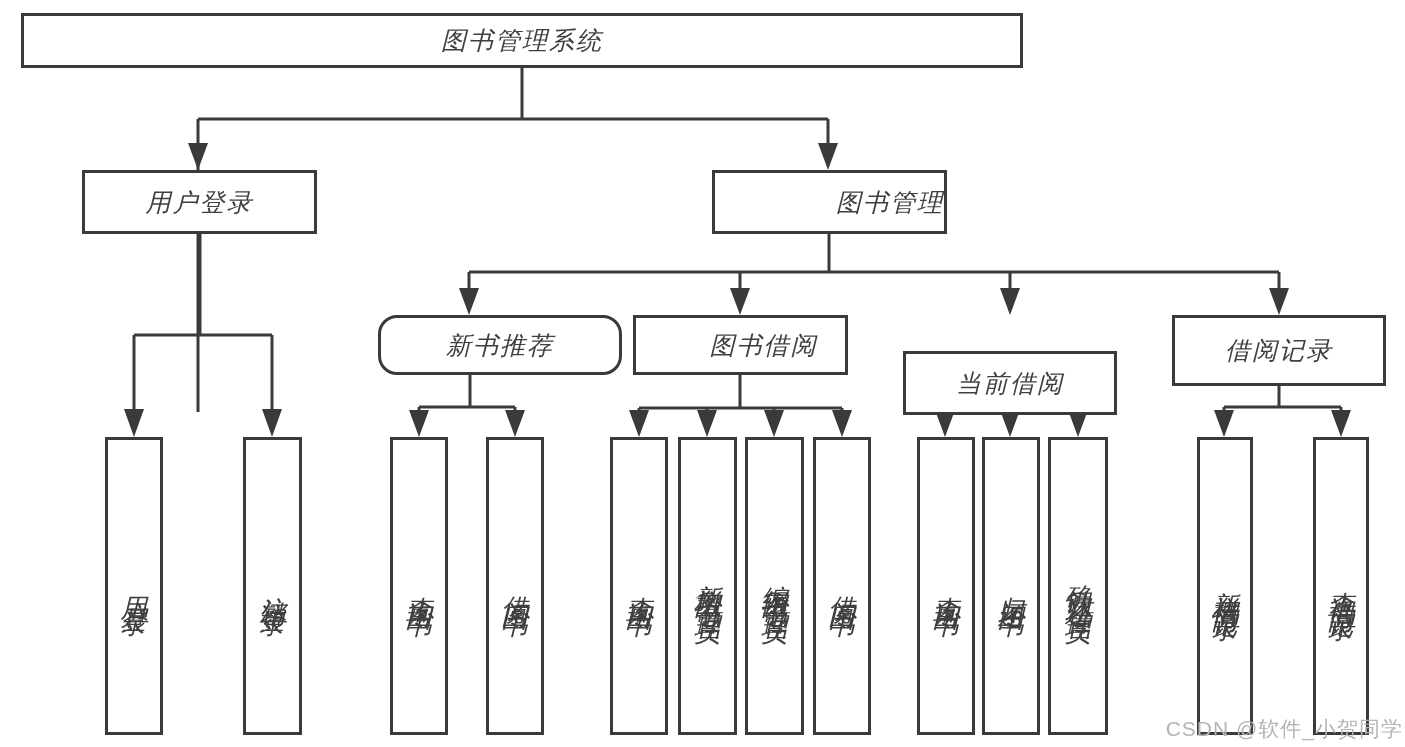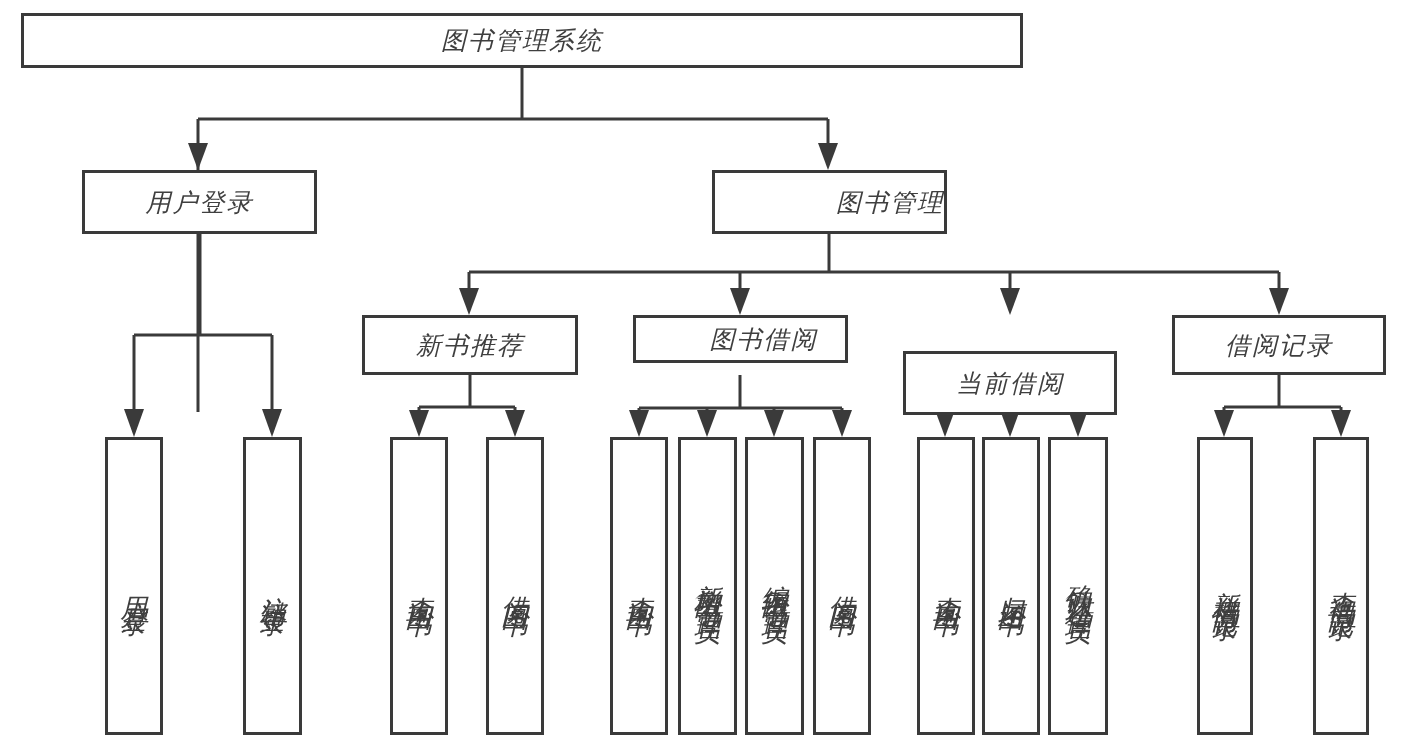--- a/index.html
+++ b/index.html
@@ -128,30 +128,30 @@
     <span>图书管理系统</span>
   </div>
 
   <div class="node hbox" style="left:82px; top:170px; width:235px; height:64px;">
     <span>用户登录</span>
   </div>
   <div class="node hbox" style="left:712px; top:170px; width:235px; height:64px;justify-content:flex-end;">
     <span>图书管理</span>
   </div>
 
-  <div class="node hbox" style="left:362px; top:315px; width:216px; height:60px;">
+  <div class="node hbox" style="left:378px; top:315px; width:244px; height:60px;border-radius:19px;">
     <span>新书推荐</span>
   </div>
-  <div class="node hbox" style="left:633px; top:315px; width:215px; height:48px;padding-left:46px;">
+  <div class="node hbox" style="left:633px; top:315px; width:215px; height:60px;padding-left:46px;">
     <span>图书借阅</span>
   </div>
   <div class="node hbox" style="left:903px; top:315px; width:214px; height:64px;margin-top:36px;">
     <span>当前借阅</span>
   </div>
-  <div class="node hbox" style="left:1172px; top:315px; width:214px; height:60px;">
+  <div class="node hbox" style="left:1172px; top:315px; width:214px; height:71px;">
     <span>借阅记录</span>
   </div>
 
   <div class="node vbox" style="left:105px; top:437px; width:58px; height:298px;">
     <span class="vtext">用户登录</span>
   </div>
   <div class="node vbox" style="left:243px; top:437px; width:59px; height:298px;">
     <span class="vtext">注销登录</span>
   </div>
 
@@ -185,13 +185,14 @@
     <span class="vtext">确认归还（管理员）</span>
   </div>
 
   <div class="node vbox" style="left:1197px; top:437px; width:56px; height:298px;">
     <span class="vtext">新增借阅记录</span>
   </div>
   <div class="node vbox" style="left:1313px; top:437px; width:56px; height:298px;">
     <span class="vtext">查询借阅记录</span>
   </div>
 
+  <div class="watermark">CSDN @软件_小贺同学</div>
 </div>
 
 </body></html>

